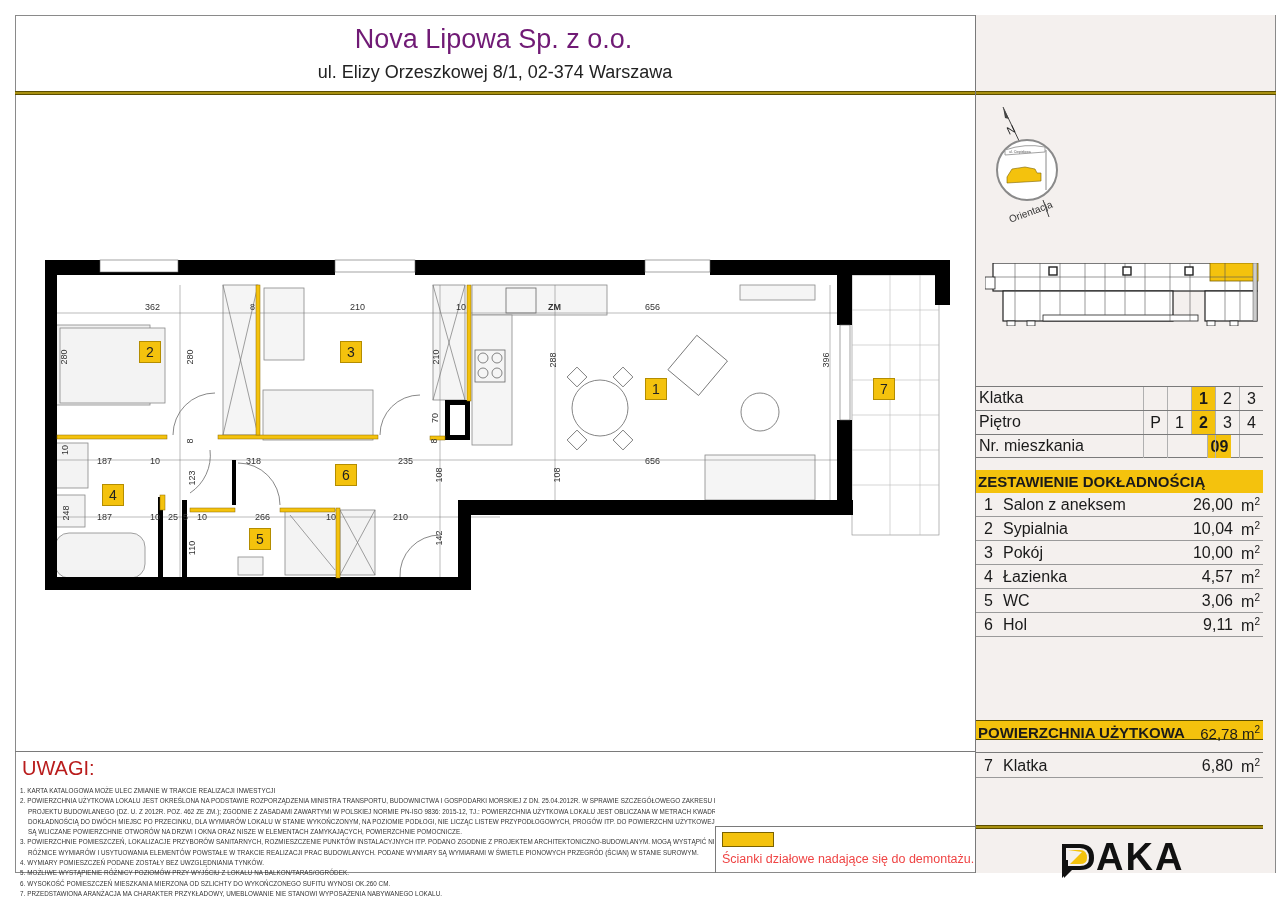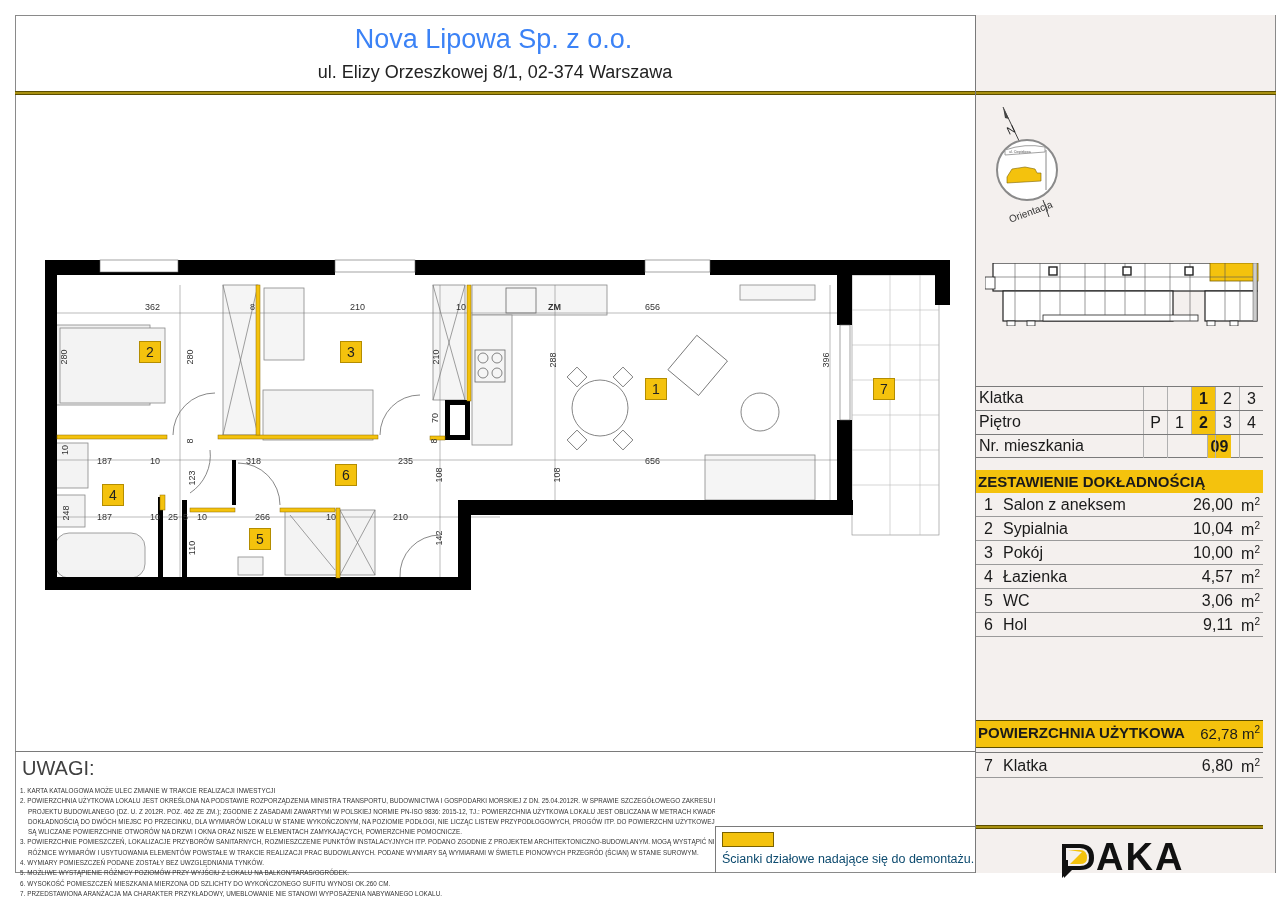--- a/index.html
+++ b/index.html
@@ -4,21 +4,21 @@
 <style>
   * { box-sizing: border-box; margin: 0; padding: 0; }
   body { width: 1280px; height: 905px; background: #ffffff; position: relative; overflow: hidden;
          font-family: "Liberation Sans", "DejaVu Sans", sans-serif; color: #1a1a1a; }
   .frame { position: absolute; left: 15px; top: 15px; width: 1261px; height: 858px; border: 1px solid #8a8a8a; }
   .gold-line { position: absolute; height: 4px; background: #a89010; border-top: 1px solid #5c4e00; border-bottom: 1px solid #5c4e00; }
   .vline { position: absolute; width: 1px; background: #7a7a7a; }
   .hline { position: absolute; height: 1px; background: #7a7a7a; }
 
   
-  .hdr-title { position: absolute; left: 15px; width: 957px; top: 24px; text-align: center; font-size: 27px; color: #3b82f6; }
+  .hdr-title { position: absolute; left: 15px; width: 957px; top: 24px; text-align: center; font-size: 27px; color: #701a75; }
   .hdr-sub { position: absolute; left: 15px; width: 960px; top: 62px; text-align: center; font-size: 18px; color: #222; }
 
   
   .right-panel { position: absolute; left: 975px; top: 15px; width: 300px; height: 858px; background: #f4f0ee; }
   .minimap { position: absolute; left: 985px; top: 263px; width: 280px; height: 63px; }
   .compass { position: absolute; left: 985px; top: 105px; width: 85px; height: 120px; }
 
   .grid-row { position: absolute; left: 976px; width: 287px; height: 24px; border-top: 1px solid #7a7a7a; font-size: 16px; }
   .grid-label { position: absolute; left: 3px; top: 2px; }
   .grid-cell { position: absolute; top: 0; width: 24px; height: 23px; text-align: center; line-height: 23px; border-left: 1px solid #b0b0b0; }
@@ -26,27 +26,27 @@
 
   .yellow-bar { position: absolute; left: 976px; width: 287px; background: #f4c20d; font-weight: bold; color: #1a1a1a; }
   .room-row { position: absolute; left: 976px; width: 287px; height: 24px; border-bottom: 1px solid #9a9a9a; font-size: 16px; }
   .room-no { position: absolute; left: 8px; top: 3px; }
   .room-name { position: absolute; left: 27px; top: 3px; }
   .room-area { position: absolute; right: 30px; top: 3px; }
   .room-unit { position: absolute; right: 3px; top: 3px; }
   sup { font-size: 10px; }
 
   
-  .uwagi-title { position: absolute; left: 22px; top: 757px; font-size: 20px; color: #404040; }
+  .uwagi-title { position: absolute; left: 22px; top: 757px; font-size: 20px; color: #b91c1c; }
   .notes { position: absolute; left: 20px; top: 786px; width: 695px; font-size: 6.3px; line-height: 10.3px; color: #333; text-transform: uppercase; letter-spacing: 0.05px; }
   .notes div { white-space: nowrap; overflow: hidden; }
   .notes .indent { padding-left: 8px; }
 
   .legend-swatch { position: absolute; left: 722px; top: 832px; width: 52px; height: 15px; background: #f4c20d; border: 1px solid #7a6200; }
-  .legend-text { position: absolute; left: 722px; top: 852px; font-size: 12.5px; color: #0c4a6e; }
+  .legend-text { position: absolute; left: 722px; top: 852px; font-size: 12.5px; color: #ef4444; }
 
   .logo { position: absolute; left: 1060px; top: 838px; height: 42px; }
   .logo-text { position: absolute; left: 1096px; top: 836px; font-size: 38px; font-weight: bold; letter-spacing: 2px; color: #111; }
 
   
   .plan { position: absolute; left: 40px; top: 255px; width: 920px; height: 345px; }
   .room-tag { position: absolute; width: 22px; height: 22px; background: #f4c20d; border: 1px solid #b48d00; text-align: center; font-size: 14px; line-height: 21px; color: #222; }
   .dim { position: absolute; font-size: 9px; color: #333; }
   .dim.v { transform: rotate(-90deg); transform-origin: center; }
 </style>
@@ -168,21 +168,21 @@
   <span class="room-area">3,06</span>
   <span class="room-unit"><span>m</span><sup>2</sup></span>
 </div>
 <div class="room-row" style="top:613px;">
   <span class="room-no">6</span>
   <span class="room-name">Hol</span>
   <span class="room-area">9,11</span>
   <span class="room-unit"><span>m</span><sup>2</sup></span>
 </div>
 
-<div class="yellow-bar" style="top:720px;height:28px;border-top:1px solid #5c4e00;border-bottom:1px solid #5c4e00;">
+<div class="yellow-bar" style="top:720px;height:20px;border-top:1px solid #5c4e00;border-bottom:1px solid #5c4e00;">
   <span style="position:absolute;left:2px;top:3px;font-size:15px;font-weight:bold;">POWIERZCHNIA UŻYTKOWA</span>
   <span style="position:absolute;right:3px;top:3px;font-size:15px;font-weight:normal;"><span>62,78</span> <span>m</span><sup>2</sup></span>
 </div>
 <div class="hline" style="left:976px;top:752px;width:287px;"></div>
 <div class="room-row" style="top:754px;">
   <span class="room-no">7</span>
   <span class="room-name">Klatka</span>
   <span class="room-area">6,80</span>
   <span class="room-unit"><span>m</span><sup>2</sup></span>
 </div>

